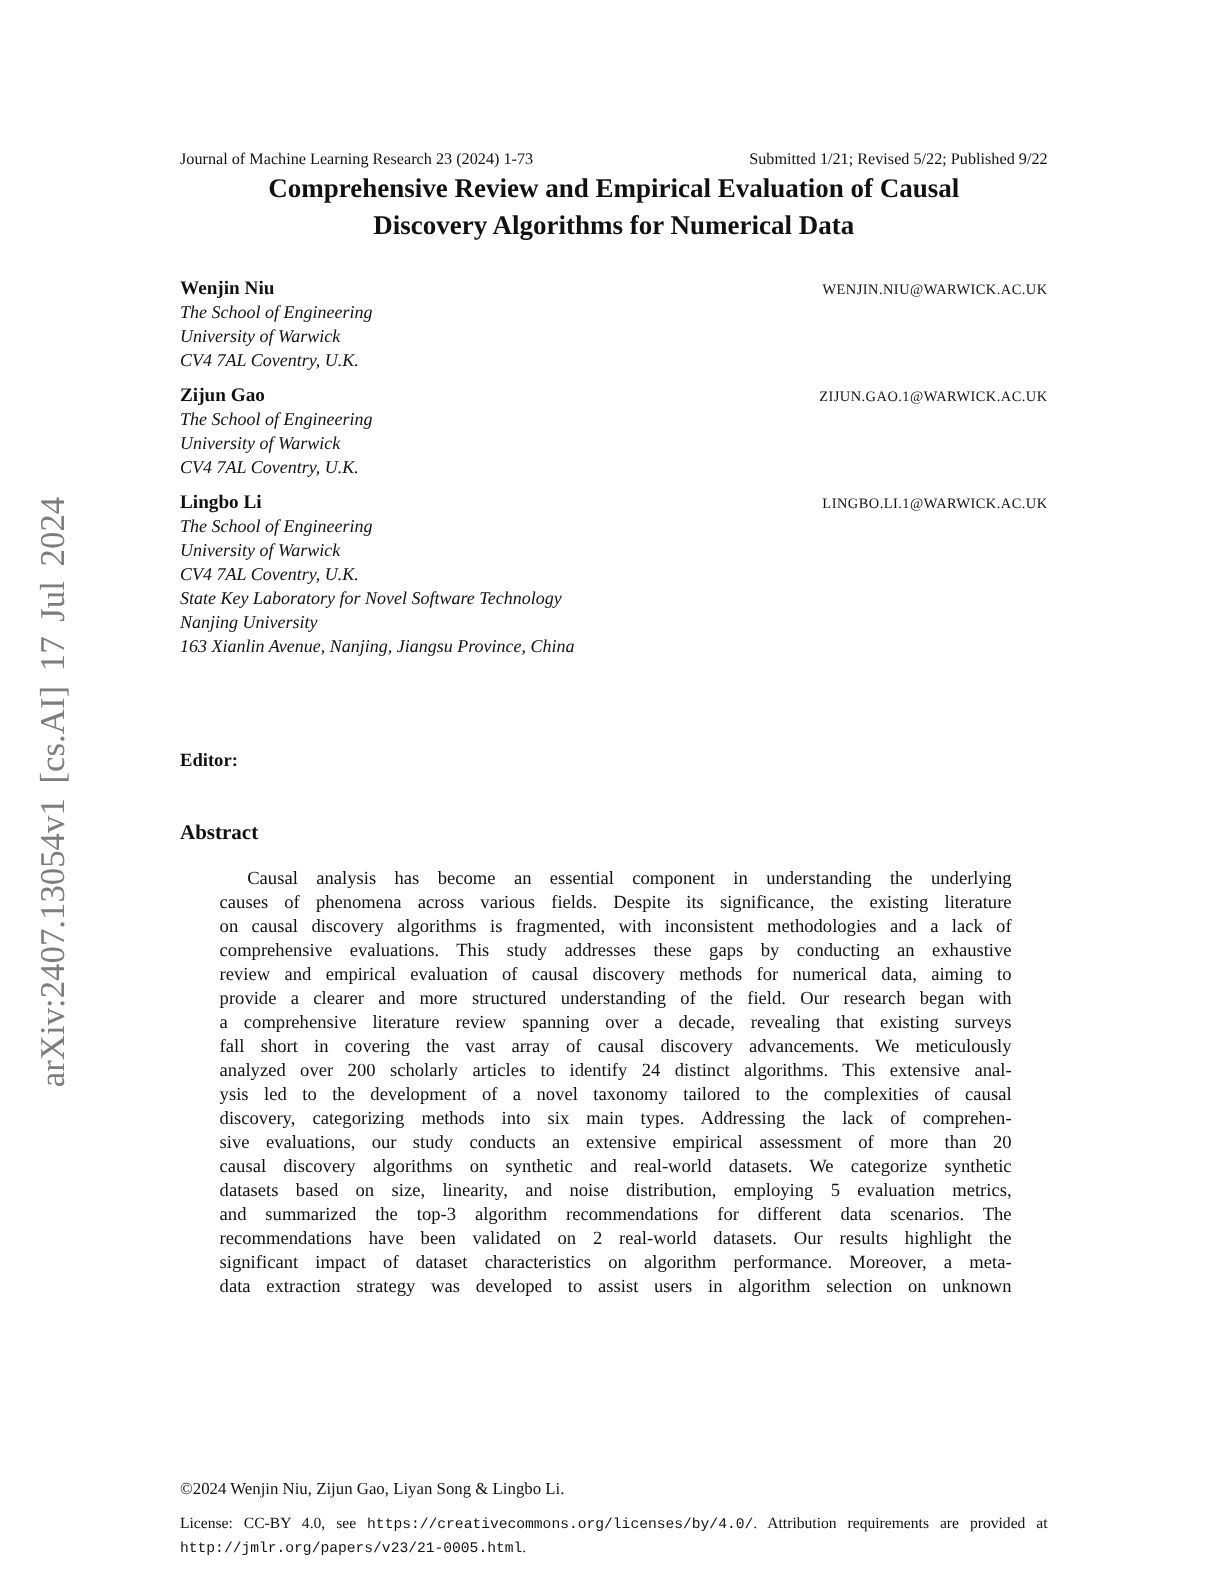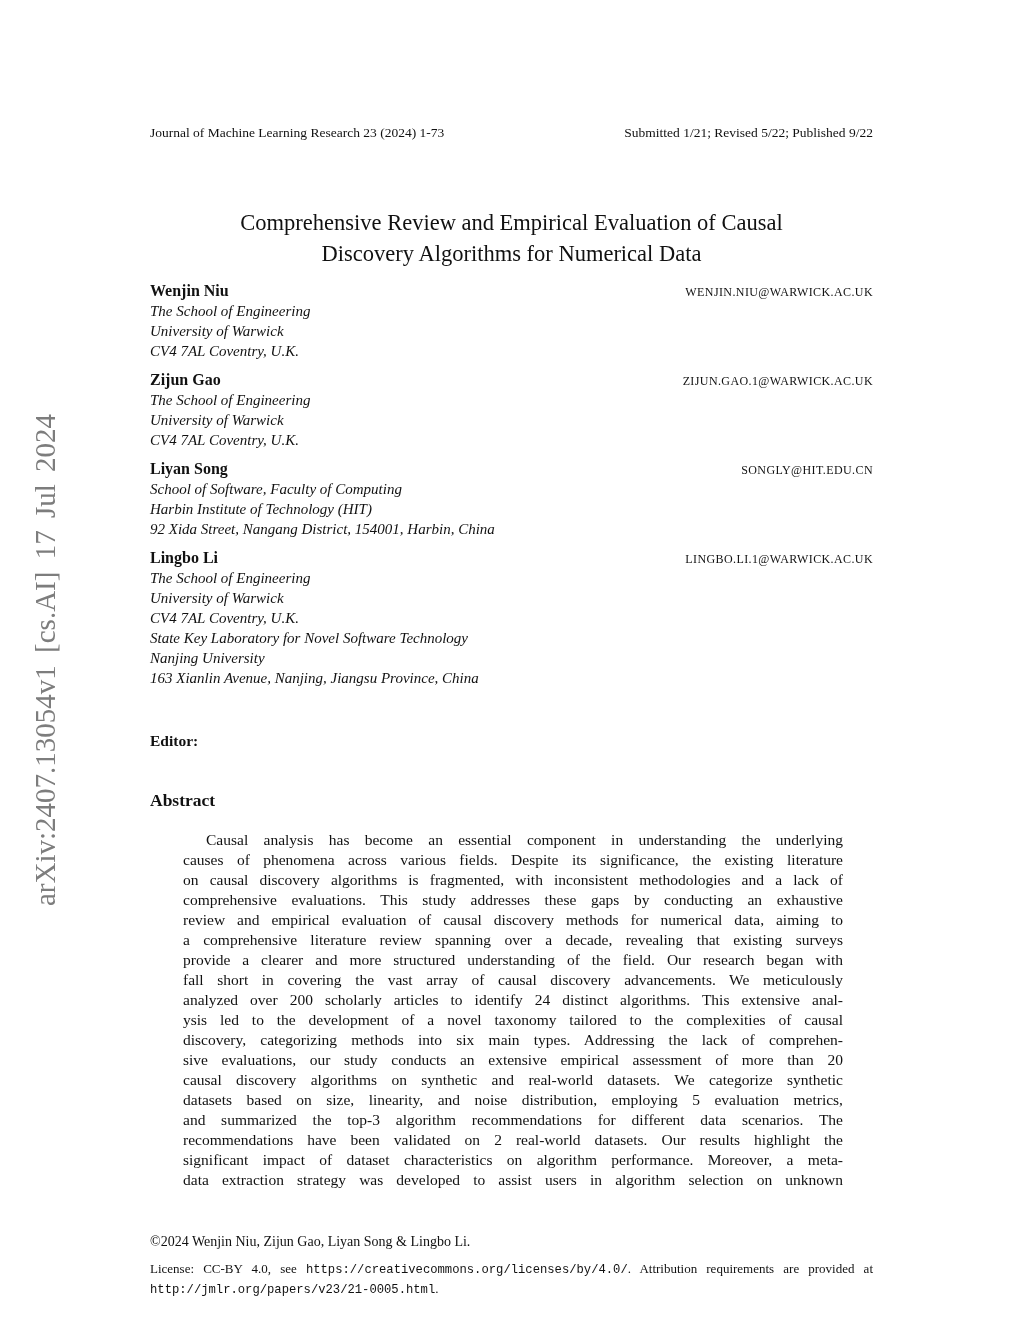--- a/index.html
+++ b/index.html
@@ -7,31 +7,31 @@
     width: 1024px; height: 1325px;
     background: #ffffff;
     font-family: "Liberation Serif", serif;
     color: #111111;
   }
   .page { position: relative; width: 1024px; height: 1325px; overflow: hidden; background: #ffffff; }
   .content { position: absolute; left: 150px; top: 16px; width: 723px; }
 
   .header { display: flex; justify-content: space-between; margin-top: 108px; font-size: 13.5px; line-height: 17px; }
 
-  .title { margin-top: 66px; text-align: center; font-weight: normal; font-size: 22.5px; line-height: 31px; }
+  .title { text-align: center; font-weight: bold; font-size: 22.5px; line-height: 31px; }
 
-  .authors { margin-top: 12px; }
+  .authors { margin-top: 28px; }
   .author { margin-top: 9px; }
   .author:first-child { margin-top: 0; }
   .name-row { display: flex; justify-content: space-between; align-items: baseline; }
   .name { font-weight: bold; font-size: 16px; line-height: 20px; }
   .email { font-size: 12px; letter-spacing: 0.4px; }
   .affil { font-style: italic; font-size: 15px; line-height: 20px; }
 
-  .editor { margin-top: 43px; font-weight: bold; font-size: 15.5px; line-height: 20px; }
+  .editor { margin-top: 75px; font-weight: bold; font-size: 15.5px; line-height: 20px; }
 
   .abs-heading { margin-top: 38px; font-weight: bold; font-size: 17.5px; line-height: 22px; }
 
   .abstract { margin-top: 19px; padding: 0 30px 0 33px; font-size: 15.5px; }
   .abs-line { text-align: justify; text-align-last: justify; line-height: 20px; white-space: normal; }
   .abs-line.indent { text-indent: 23px; }
 
   .footer { position: absolute; left: 150px; top: 1233px; width: 723px; }
   .copyright { font-size: 14px; line-height: 18px; }
   .license { margin-top: 9px; font-size: 13px; line-height: 18.5px; text-align: justify; }
@@ -81,29 +81,20 @@
       <div class="author">
         <div class="name-row">
           <span class="name">Zijun Gao</span>
           <span class="email">ZIJUN.GAO.1@WARWICK.AC.UK</span>
         </div>
         <div class="affil">The School of Engineering</div>
         <div class="affil">University of Warwick</div>
         <div class="affil">CV4 7AL Coventry, U.K.</div>
       </div>
 
-      <div class="author">
-        <div class="name-row">
-          <span class="name">Liyan Song</span>
-          <span class="email">SONGLY@HIT.EDU.CN</span>
-        </div>
-        <div class="affil">School of Software, Faculty of Computing</div>
-        <div class="affil">Harbin Institute of Technology (HIT)</div>
-        <div class="affil">92 Xida Street, Nangang District, 154001, Harbin, China</div>
-      </div>
 
       <div class="author">
         <div class="name-row">
           <span class="name">Lingbo Li</span>
           <span class="email">LINGBO.LI.1@WARWICK.AC.UK</span>
         </div>
         <div class="affil">The School of Engineering</div>
         <div class="affil">University of Warwick</div>
         <div class="affil">CV4 7AL Coventry, U.K.</div>
         <div class="affil">State Key Laboratory for Novel Software Technology</div>
@@ -116,22 +107,22 @@
     <div class="editor">Editor:</div>
 
     <div class="abs-heading">Abstract</div>
 
     <div class="abstract">
       <div class="abs-line indent">Causal analysis has become an essential component in understanding the underlying</div>
       <div class="abs-line">causes of phenomena across various fields. Despite its significance, the existing literature</div>
       <div class="abs-line">on causal discovery algorithms is fragmented, with inconsistent methodologies and a lack of</div>
       <div class="abs-line">comprehensive evaluations. This study addresses these gaps by conducting an exhaustive</div>
       <div class="abs-line">review and empirical evaluation of causal discovery methods for numerical data, aiming to</div>
+      <div class="abs-line">provide a clearer and more structured understanding of the field. Our research began with</div>
       <div class="abs-line">a comprehensive literature review spanning over a decade, revealing that existing surveys</div>
-      <div class="abs-line">provide a clearer and more structured understanding of the field. Our research began with</div>
       <div class="abs-line">fall short in covering the vast array of causal discovery advancements. We meticulously</div>
       <div class="abs-line">analyzed over 200 scholarly articles to identify 24 distinct algorithms. This extensive anal-</div>
       <div class="abs-line">ysis led to the development of a novel taxonomy tailored to the complexities of causal</div>
       <div class="abs-line">discovery, categorizing methods into six main types. Addressing the lack of comprehen-</div>
       <div class="abs-line">sive evaluations, our study conducts an extensive empirical assessment of more than 20</div>
       <div class="abs-line">causal discovery algorithms on synthetic and real-world datasets. We categorize synthetic</div>
       <div class="abs-line">datasets based on size, linearity, and noise distribution, employing 5 evaluation metrics,</div>
       <div class="abs-line">and summarized the top-3 algorithm recommendations for different data scenarios. The</div>
       <div class="abs-line">recommendations have been validated on 2 real-world datasets. Our results highlight the</div>
       <div class="abs-line">significant impact of dataset characteristics on algorithm performance. Moreover, a meta-</div>

